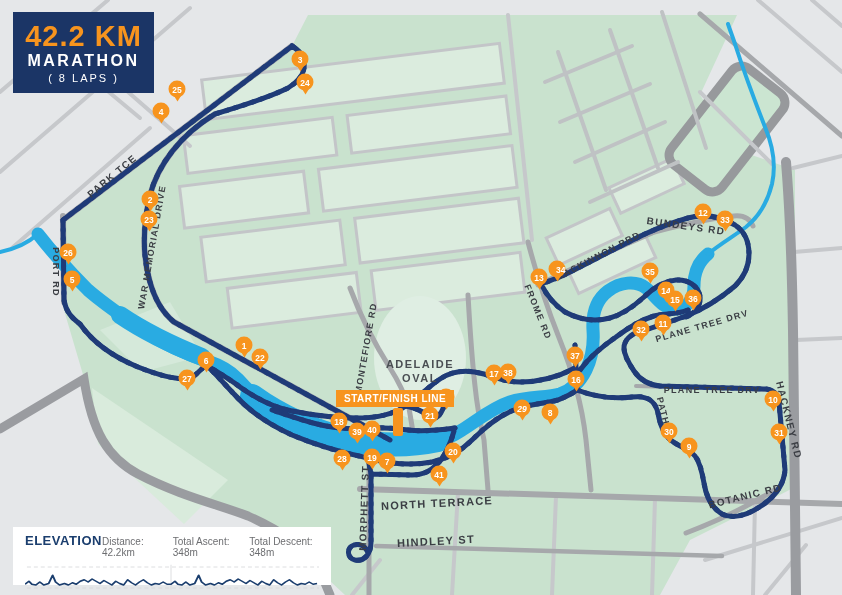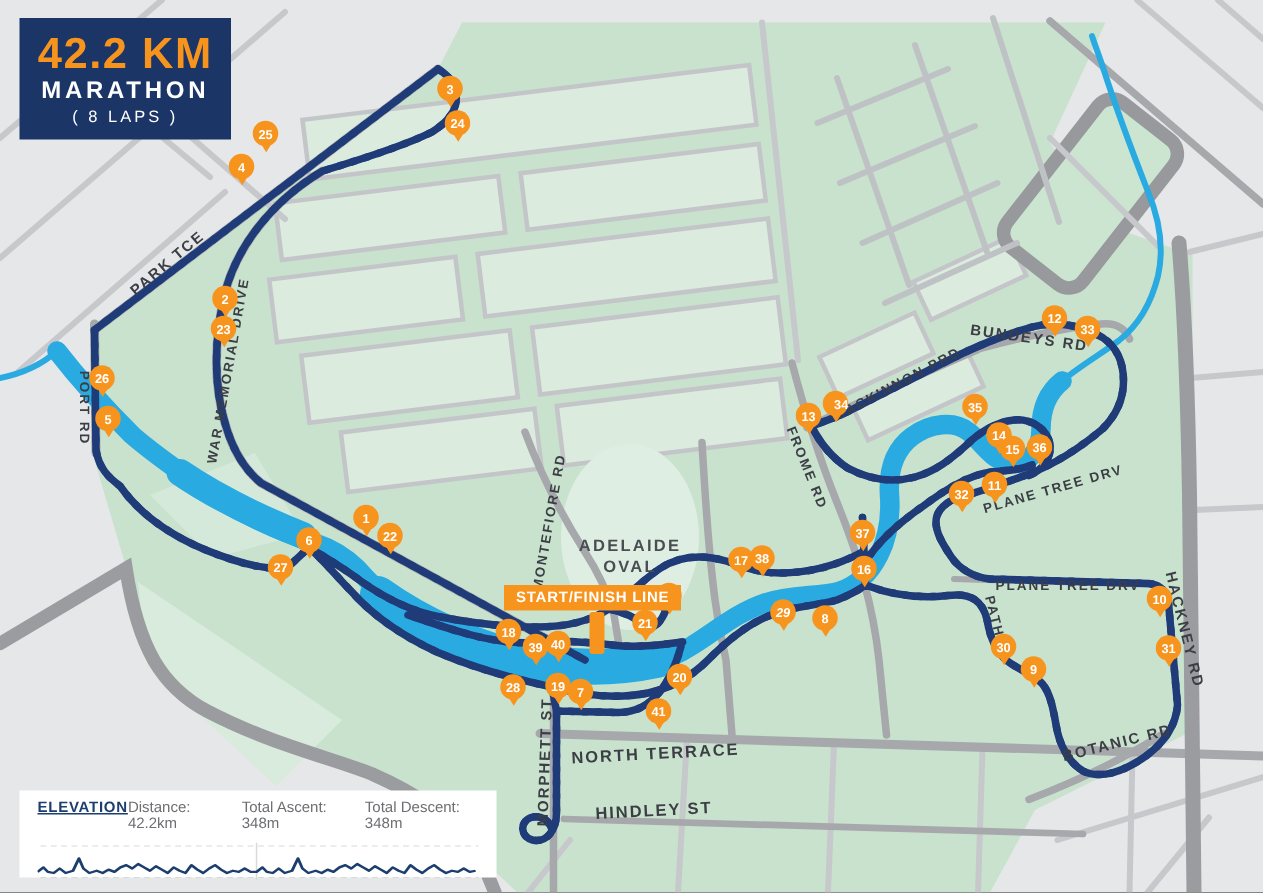--- a/index.html
+++ b/index.html
@@ -22,21 +22,21 @@
   .sf-label{position:absolute;left:336px;top:390px;background:#F7941E;color:#fff;
        font-weight:700;font-size:10px;letter-spacing:.5px;padding:3px 8px;z-index:6;white-space:nowrap;}
   .sf-bar{position:absolute;left:393px;top:408px;width:10px;height:28px;background:#F7941E;
        border-radius:2px;z-index:4;}
   .oval-label{position:absolute;left:420px;top:372px;transform:translate(-50%,-50%);
        text-align:center;color:#4A4E53;font-weight:700;font-size:11px;letter-spacing:1.5px;
        line-height:1.25;z-index:4;}
   .elev{position:absolute;left:13px;top:527px;width:318px;height:58px;background:#fff;
        z-index:8;padding:6px 10px 3px 12px;}
   .elev .hd{display:flex;align-items:baseline;}
-  .elev .t{color:#1B3E6E;font-weight:700;font-size:10px;letter-spacing:.5px;text-decoration:underline;}
+  .elev .t{color:#1B3E6E;font-weight:700;font-size:13px;letter-spacing:.5px;}
   .elev .stats{display:flex;gap:10px;margin-left:auto;color:#6D6E71;font-size:10px;}
   .elev svg{position:static;display:block;width:296px;height:30px;margin-top:3px;}
 </style>
 </head>
 <body>
 
 <div class="map">
 
 <svg width="842" height="595" viewBox="0 0 842 595">
 

